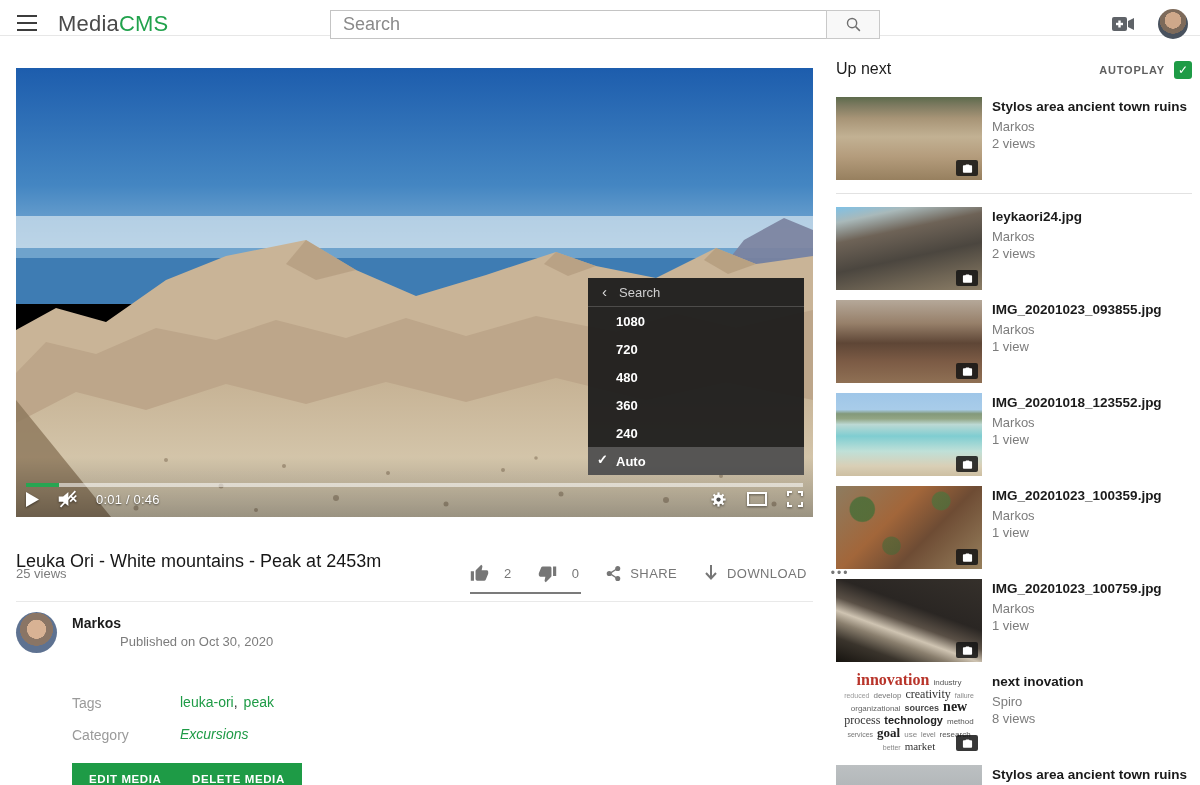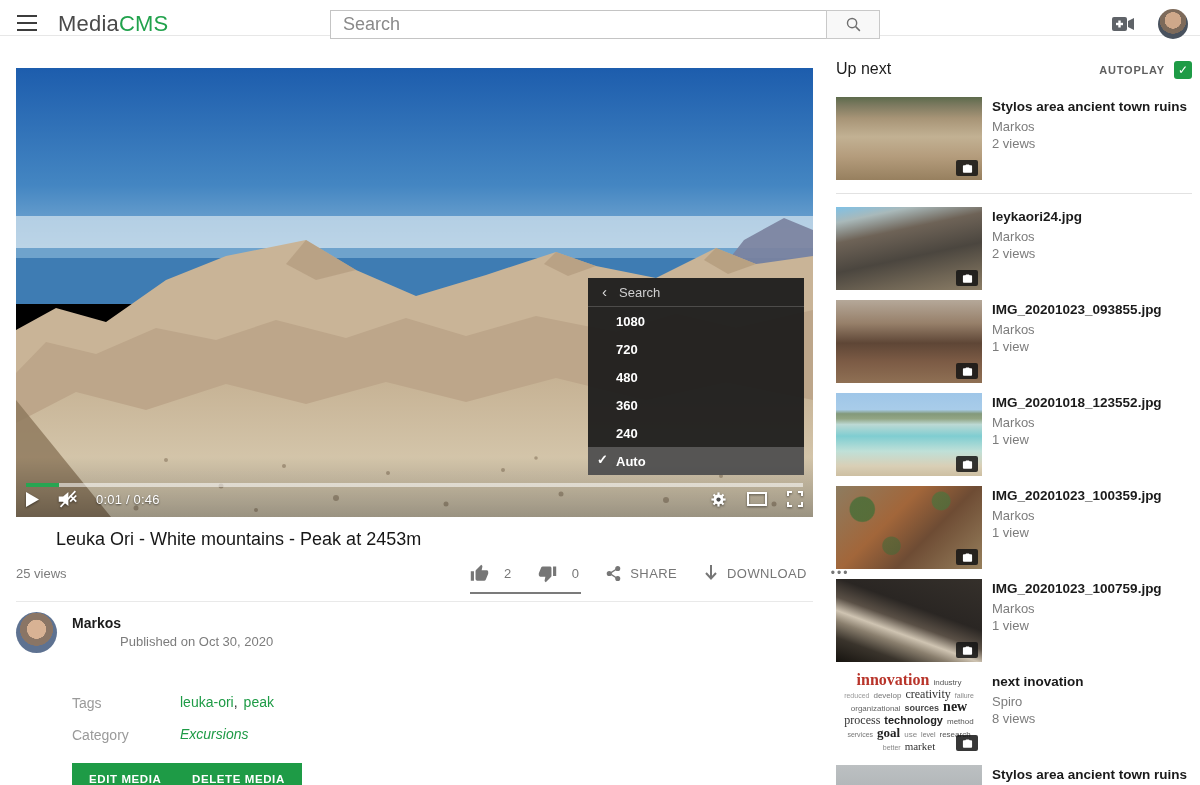--- a/index.html
+++ b/index.html
@@ -50,21 +50,21 @@
   .q-back { color:#ddd; font-size:15px; margin:0 0 2px 14px; }
   .q-title { color:#cfcfcf; font-size:13px; margin-left:12px; }
   .q-item { height:28px; display:flex; align-items:center; color:#fff; font-size:13px;
     font-weight:bold; cursor:pointer; position:relative;text-align:right; }
   .q-item .q-label { margin-left:28px; }
   .q-item.selected { background:rgba(255,255,255,.22); }
   .q-item .q-check { position:absolute; left:9px; top:5px; font-size:13px; display:none; }
   .q-item.selected .q-check { display:block; }
 
   
-  .v-title { position:absolute; left:16px; top:529px; font-size:18px; color:#171717;margin-left:40px; }
+  .v-title { position:absolute; left:16px; top:551px; font-size:18px; color:#171717; }
   .v-views { position:absolute; left:16px; top:566px; font-size:13px; color:#7c7c7c; }
   .action-row { position:absolute; top:558px; left:470px; width:336px; height:30px;
     display:flex; align-items:center; color:#767676; font-size:13px; }
   .action-btn { display:flex; align-items:center; cursor:pointer; letter-spacing:.4px; }
   .action-btn svg { margin-right:8px; }
   .action-count { margin-left:7px; }
   .rate-underline { position:absolute; left:470px; top:592px; width:111px; height:2px; background:#7b7b7b; }
   .content-divider { position:absolute; left:16px; top:601px; width:797px; height:1px; background:#e9e9e9; }
 
   .author-avatar { position:absolute; left:16px; top:612px; width:41px; height:41px; border-radius:50%;

